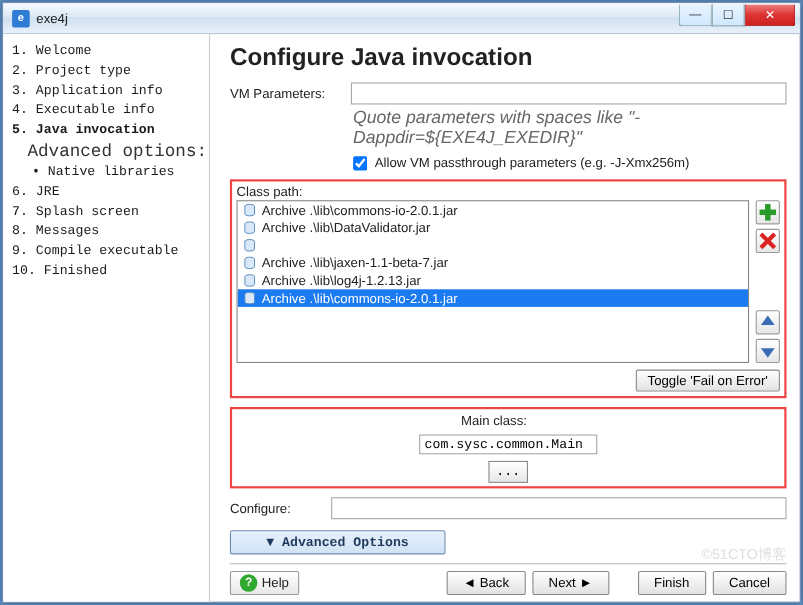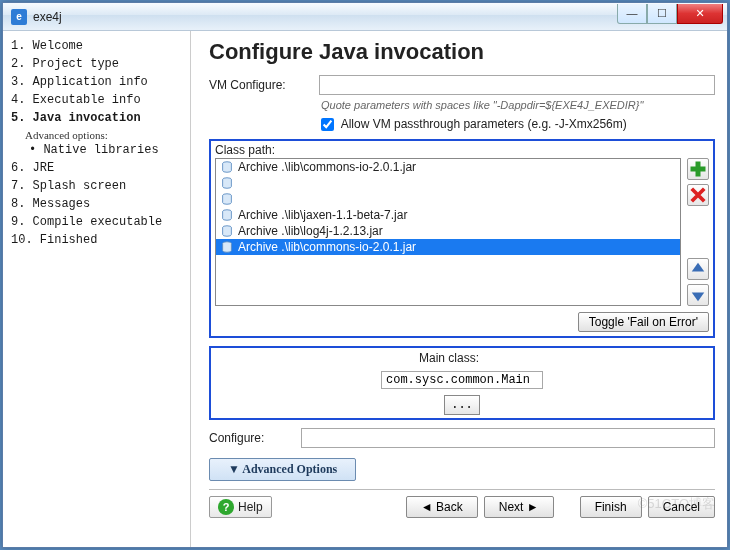--- a/index.html
+++ b/index.html
@@ -11,51 +11,51 @@
 .win-buttons { margin-left: auto; display: flex; height: 20px; margin-right: 4px; margin-top:-6px;}
 .win-btn { width: 30px; height: 20px; border: 1px solid #8aa; border-top:none; display:flex;align-items:center;justify-content:center; font-size:11px; color:#333;}
 .win-min{ background:linear-gradient(#eaf4ff,#cfe7ff); border-radius:0 0 0 3px;}
 .win-max{ background:linear-gradient(#eaf4ff,#cfe7ff);}
 .win-close{ width:46px; background:linear-gradient(#f08080,#d33 50%,#c22); color:#fff; border-color:#a00; border-radius:0 0 3px 0;}
 .content { display: flex; height: calc(100% - 28px); }
 .sidebar { width: 188px; background: #fff; border-right: 1px solid #ccc; padding: 6px 0 0 8px; position:relative;}
 .sidebar ol { list-style: none; }
 .sidebar li { padding: 2px 0; font-family: "Courier New", monospace; font-size: 12px; color: #1a1a1a; cursor:pointer;}
 .sidebar li.current { font-weight: bold; }
-.sidebar .adv-label{ font-size:11px; color:#333; margin:2px 0 0 14px; font-family:Liberation Serif, serif;}
+.sidebar .adv-label{ font-size:16px; color:#333; margin:2px 0 0 14px; font-family:Liberation Mono, monospace;}
 .sidebar .sub{ margin-left:18px; font-size:12px;}
 .sidebar .sub::before{content:"• "; }
 .main { flex:1; padding: 8px 12px 6px 18px; font-family:"Courier New",monospace; color:#222; position:relative;}
 .main h1 { font-size: 22px; font-weight: bold; margin-bottom: 10px; }
 .row { display:flex; align-items:center; margin-bottom:4px; gap:6px;}
 .lbl { min-width:104px; }
 input[type="text"]{ border:1px solid #a8a8a8; height:20px; padding:1px 4px; font-family:"Courier New",monospace; font-size:12px;}
 .vm-input{ flex:1; }
-.quote-hint{ color:#666; font-size:11px; margin-left:112px; font-style:italic;}
+.quote-hint{ color:#666; font-size:16px; margin-left:112px; font-style:italic;}
 .checkbox-row{ margin-left:112px; margin-top:6px; margin-bottom:8px;}
 .checkbox-row input{margin-right:4px; vertical-align:middle;}
-.red-box{ border:2px solid #1d4ed8; padding:0; }
+.red-box{ border:2px solid #ef4444; padding:0; }
 .cp-section{ padding:2px 4px 4px 4px;}
 .cp-title{ margin:0 0 1px 0;}
 .cp-body{ display:flex; gap:6px;}
 .cp-list{ flex:1; border:1px solid #888; background:#fff; height:148px; overflow:hidden;}
 .cp-item{ display:flex; align-items:center; padding:1px 4px; gap:4px; white-space:nowrap;}
 .cp-item.selected{ background:#1a7af0; color:#fff;}
 .cp-icon{ width:14px; height:14px; display:inline-block;}
 .cp-icon svg{width:14px;height:14px;}
 .cp-buttons{ display:flex; flex-direction:column; gap:4px;}
 .icon-btn{ width:22px; height:22px; border:1px solid #999; background:linear-gradient(#fff,#e6e6e6); display:flex; align-items:center; justify-content:center; border-radius:2px; cursor:pointer;}
 .toggle-row{ text-align:right; margin-top:6px;}
 .btn{ border:1px solid #888; background:linear-gradient(#fff,#e2e2e2); padding:2px 10px; font-family:inherit; font-size:12px; border-radius:2px; cursor:pointer;}
 .mc-row{ margin-top:8px; padding:3px 6px; display:flex; align-items:center; gap:6px;flex-direction:column;}
 .mc-input{ flex:1;}
 .browse{ width:36px; height:20px; border:1px solid #888; background:linear-gradient(#fff,#e6e6e6); font-family:"Courier New",monospace; cursor:pointer;}
 .args-row{ margin-top:8px; display:flex; align-items:center; gap:6px;}
 .args-input{ flex:1;}
-.adv-btn{ margin-top:10px; border:1px solid #6b8bb0; background:linear-gradient(#e8f1fc,#d0e2f5); padding:3px 18px; font-family:Liberation Serif, serif; font-weight:bold; color:#1e3a5c; border-radius:2px; cursor:pointer;}
+.adv-btn{ margin-top:10px; border:1px solid #6b8bb0; background:linear-gradient(#e8f1fc,#d0e2f5); padding:3px 32px; font-family:Liberation Mono, monospace; font-weight:bold; color:#1e3a5c; border-radius:2px; cursor:pointer;}
 .divider{ border:0; border-top:1px solid #bbb; margin:8px 0 6px;}
 .footer{ display:flex; align-items:center; gap:6px;}
 .help-btn{ display:flex; align-items:center; gap:4px; border:1px solid #999; background:linear-gradient(#fff,#e8e8e8); padding:2px 8px; border-radius:2px; cursor:pointer;}
 .help-icon{ width:16px;height:16px; border-radius:50%; background:#2fa82f; color:#fff; display:inline-flex;align-items:center;justify-content:center; font-weight:bold; font-size:11px;}
 .footer .spacer{flex:1;}
 .nav-btn{ padding:3px 14px;}
 .watermark{position:absolute; right:12px; bottom:34px; color:rgba(120,120,120,.25); font-size:13px; font-family:sans-serif; pointer-events:none;}
 </style>
 </head>
 <body>
@@ -85,21 +85,21 @@
           <li>8. Messages</li>
           <li>9. Compile executable</li>
           <li>10. Finished</li>
         </ol>
 
     </div>
     <div class="main">
       <h1>Configure Java invocation</h1>
 
       <div class="row">
-        <span class="lbl">VM Configure:</span>
+        <span class="lbl">VM Parameters:</span>
         <input type="text" class="vm-input" value="" style="">
       </div>
       <div class="quote-hint">Quote parameters with spaces like "-Dappdir=${EXE4J_EXEDIR}"</div>
       <div class="checkbox-row">
         <input type="checkbox" checked="" style="">
         <span>Allow VM passthrough parameters (e.g. -J-Xmx256m)</span>
       </div>
 
       <div class="red-box">
         <div class="cp-section">
@@ -111,20 +111,21 @@
                       <ellipse cx="8" cy="4" rx="5" ry="2" fill="#d8e8f8" stroke="#5a8cc0"></ellipse>
                       <path d="M3 4 v8 a5 2 0 0 0 10 0 v-8" fill="#d8e8f8" stroke="#5a8cc0"></path>
                     </svg></span>
                   <span>Archive .\lib\commons-io-2.0.1.jar</span>
                 </div>
                 <div class="cp-item">
                   <span class="cp-icon"><svg viewBox="0 0 16 16">
                       <ellipse cx="8" cy="4" rx="5" ry="2" fill="#d8e8f8" stroke="#5a8cc0"></ellipse>
                       <path d="M3 4 v8 a5 2 0 0 0 10 0 v-8" fill="#d8e8f8" stroke="#5a8cc0"></path>
                     </svg></span>
+                  <span>Archive .\lib\DataValidator.jar</span>
                 </div>
                 <div class="cp-item">
                   <span class="cp-icon"><svg viewBox="0 0 16 16">
                       <ellipse cx="8" cy="4" rx="5" ry="2" fill="#d8e8f8" stroke="#5a8cc0"></ellipse>
                       <path d="M3 4 v8 a5 2 0 0 0 10 0 v-8" fill="#d8e8f8" stroke="#5a8cc0"></path>
                     </svg></span>
                 </div>
                 <div class="cp-item">
                   <span class="cp-icon"><svg viewBox="0 0 16 16">
                       <ellipse cx="8" cy="4" rx="5" ry="2" fill="#d8e8f8" stroke="#5a8cc0"></ellipse>

